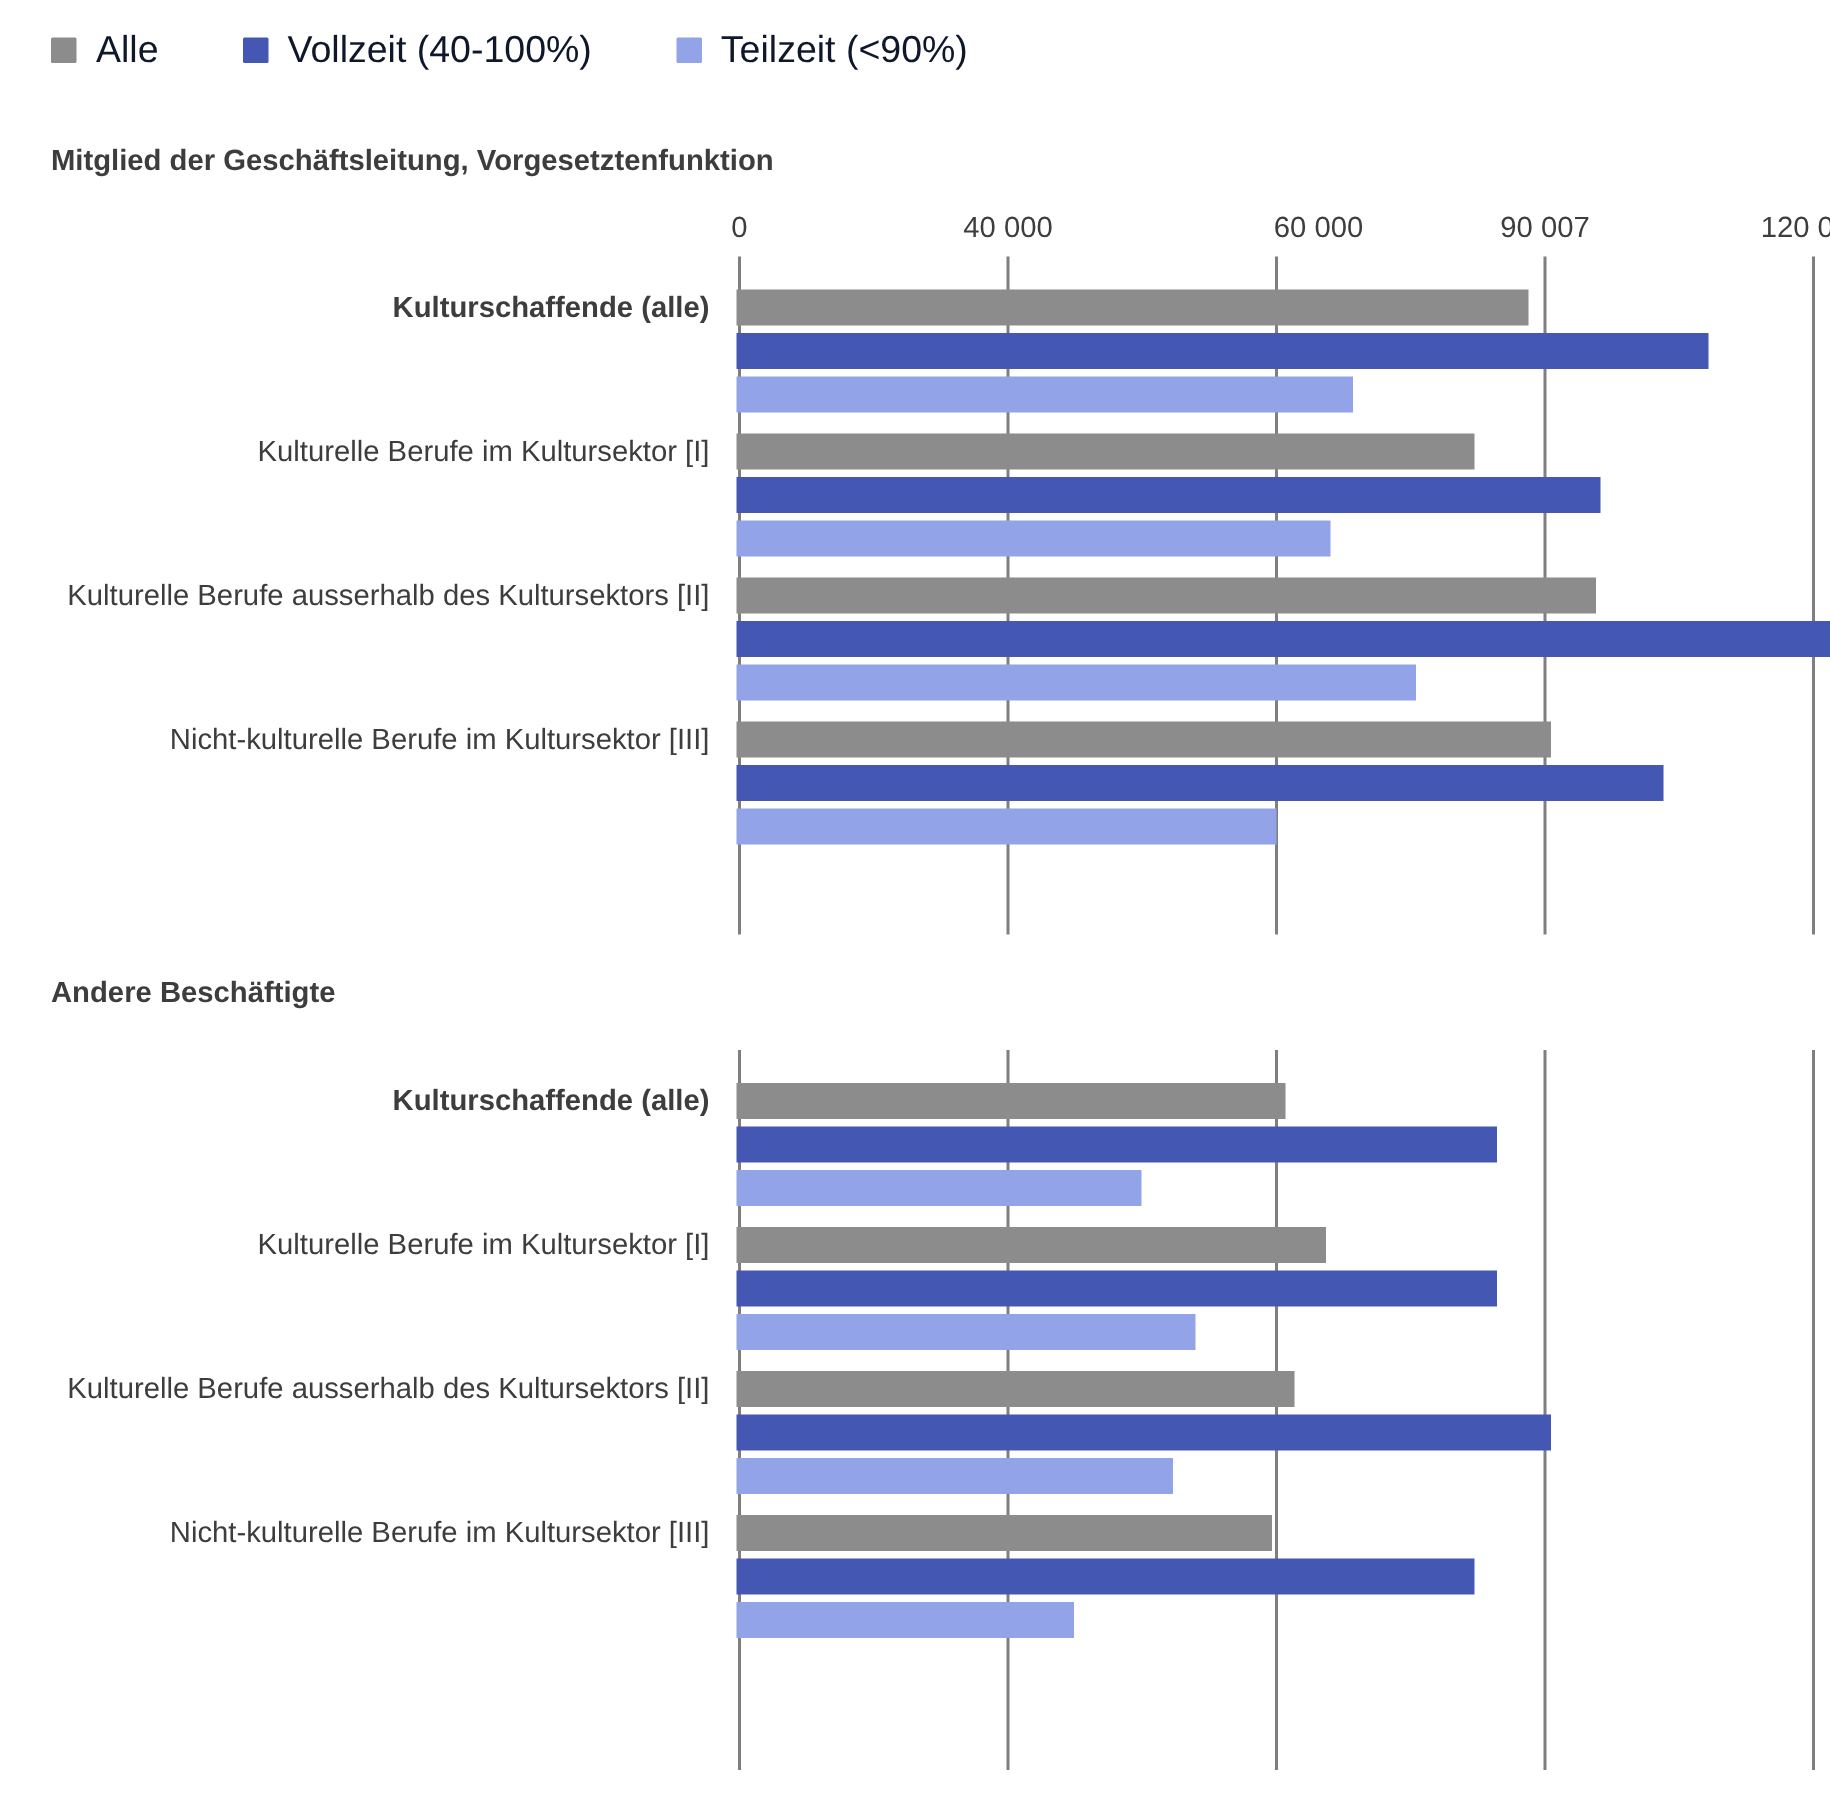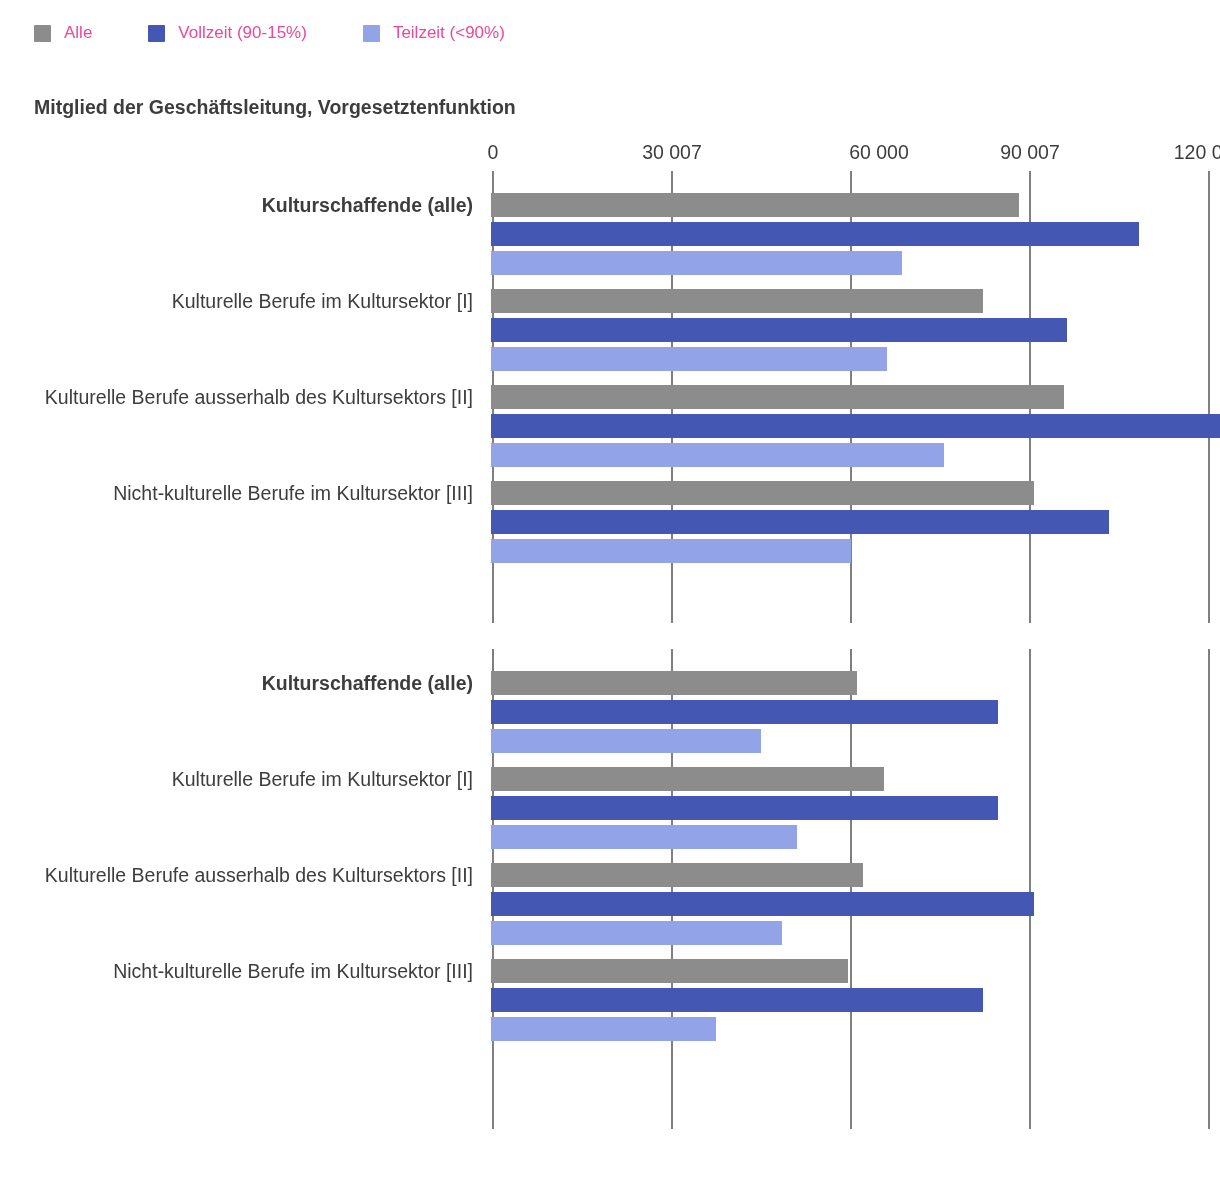--- a/index.html
+++ b/index.html
@@ -31,22 +31,22 @@
     margin-right: 56px;
   }
   .legend-swatch {
     width: 17px;
     height: 17px;
     margin-right: 13px;
     border-radius: 1px;
     flex: 0 0 auto;
   }
   .legend-label {
-    font-size: 17px;
-    color: #ec4899;
+    font-size: 25px;
+    color: #0f172a;
     white-space: nowrap;
   }
 
   
   .panel {
     position: relative;
   }
   .panel-title {
     font-size: 19.5px;
     font-weight: bold;
@@ -119,35 +119,35 @@
 </head>
 <body>
 
 <div class="legend">
   <div class="legend-item">
     <span class="legend-swatch" style="background:#8c8c8c"></span>
     <span class="legend-label">Alle</span>
   </div>
   <div class="legend-item">
     <span class="legend-swatch" style="background:#4457b2"></span>
-    <span class="legend-label">Vollzeit (90-15%)</span>
+    <span class="legend-label">Vollzeit (40-100%)</span>
   </div>
   <div class="legend-item">
     <span class="legend-swatch" style="background:#93a3e8"></span>
     <span class="legend-label">Teilzeit (&lt;90%)</span>
   </div>
 </div>
 
 <div class="panel">
   <div class="panel-title" style="margin-top:44px;">Mitglied der Geschäftsleitung, Vorgesetztenfunktion</div>
 
   <div class="plot-wrap" style="margin-top:22px;">
     <div class="axis-row">
       <span class="axis-tick-label" style="left:493px;">0</span>
-      <span class="axis-tick-label" style="left:672px;">30 007</span>
+      <span class="axis-tick-label" style="left:672px;">40 000</span>
       <span class="axis-tick-label" style="left:851px;margin-left:28px;">60 000</span>
       <span class="axis-tick-label" style="left:1030px;">90 007</span>
       <span class="axis-tick-label" style="left:1209px;">120 000</span>
     </div>
 
     <div class="plot" style="height:452px;">
       <div class="gridline" style="left:492px;"></div>
       <div class="gridline" style="left:671px;"></div>
       <div class="gridline" style="left:850px;"></div>
       <div class="gridline" style="left:1029px;"></div>
@@ -199,20 +199,21 @@
             <div class="bar" style="width:618px;background:#4457b2;"></div>
             <div class="bar" style="width:360px;background:#93a3e8;"></div>
           </div>
         </div>
       </div>
     </div>
   </div>
 </div>
 
 <div class="panel">
+  <div class="panel-title" style="margin-top:28px;">Andere Beschäftigte</div>
 
   <div class="plot-wrap" style="margin-top:26px;">
     <div class="plot" style="height:480px;">
       <div class="gridline" style="left:492px;"></div>
       <div class="gridline" style="left:671px;"></div>
       <div class="gridline" style="left:850px;"></div>
       <div class="gridline" style="left:1029px;"></div>
       <div class="gridline" style="left:1208px;"></div>
 
       <div class="spacer" style="height:22px;"></div>

